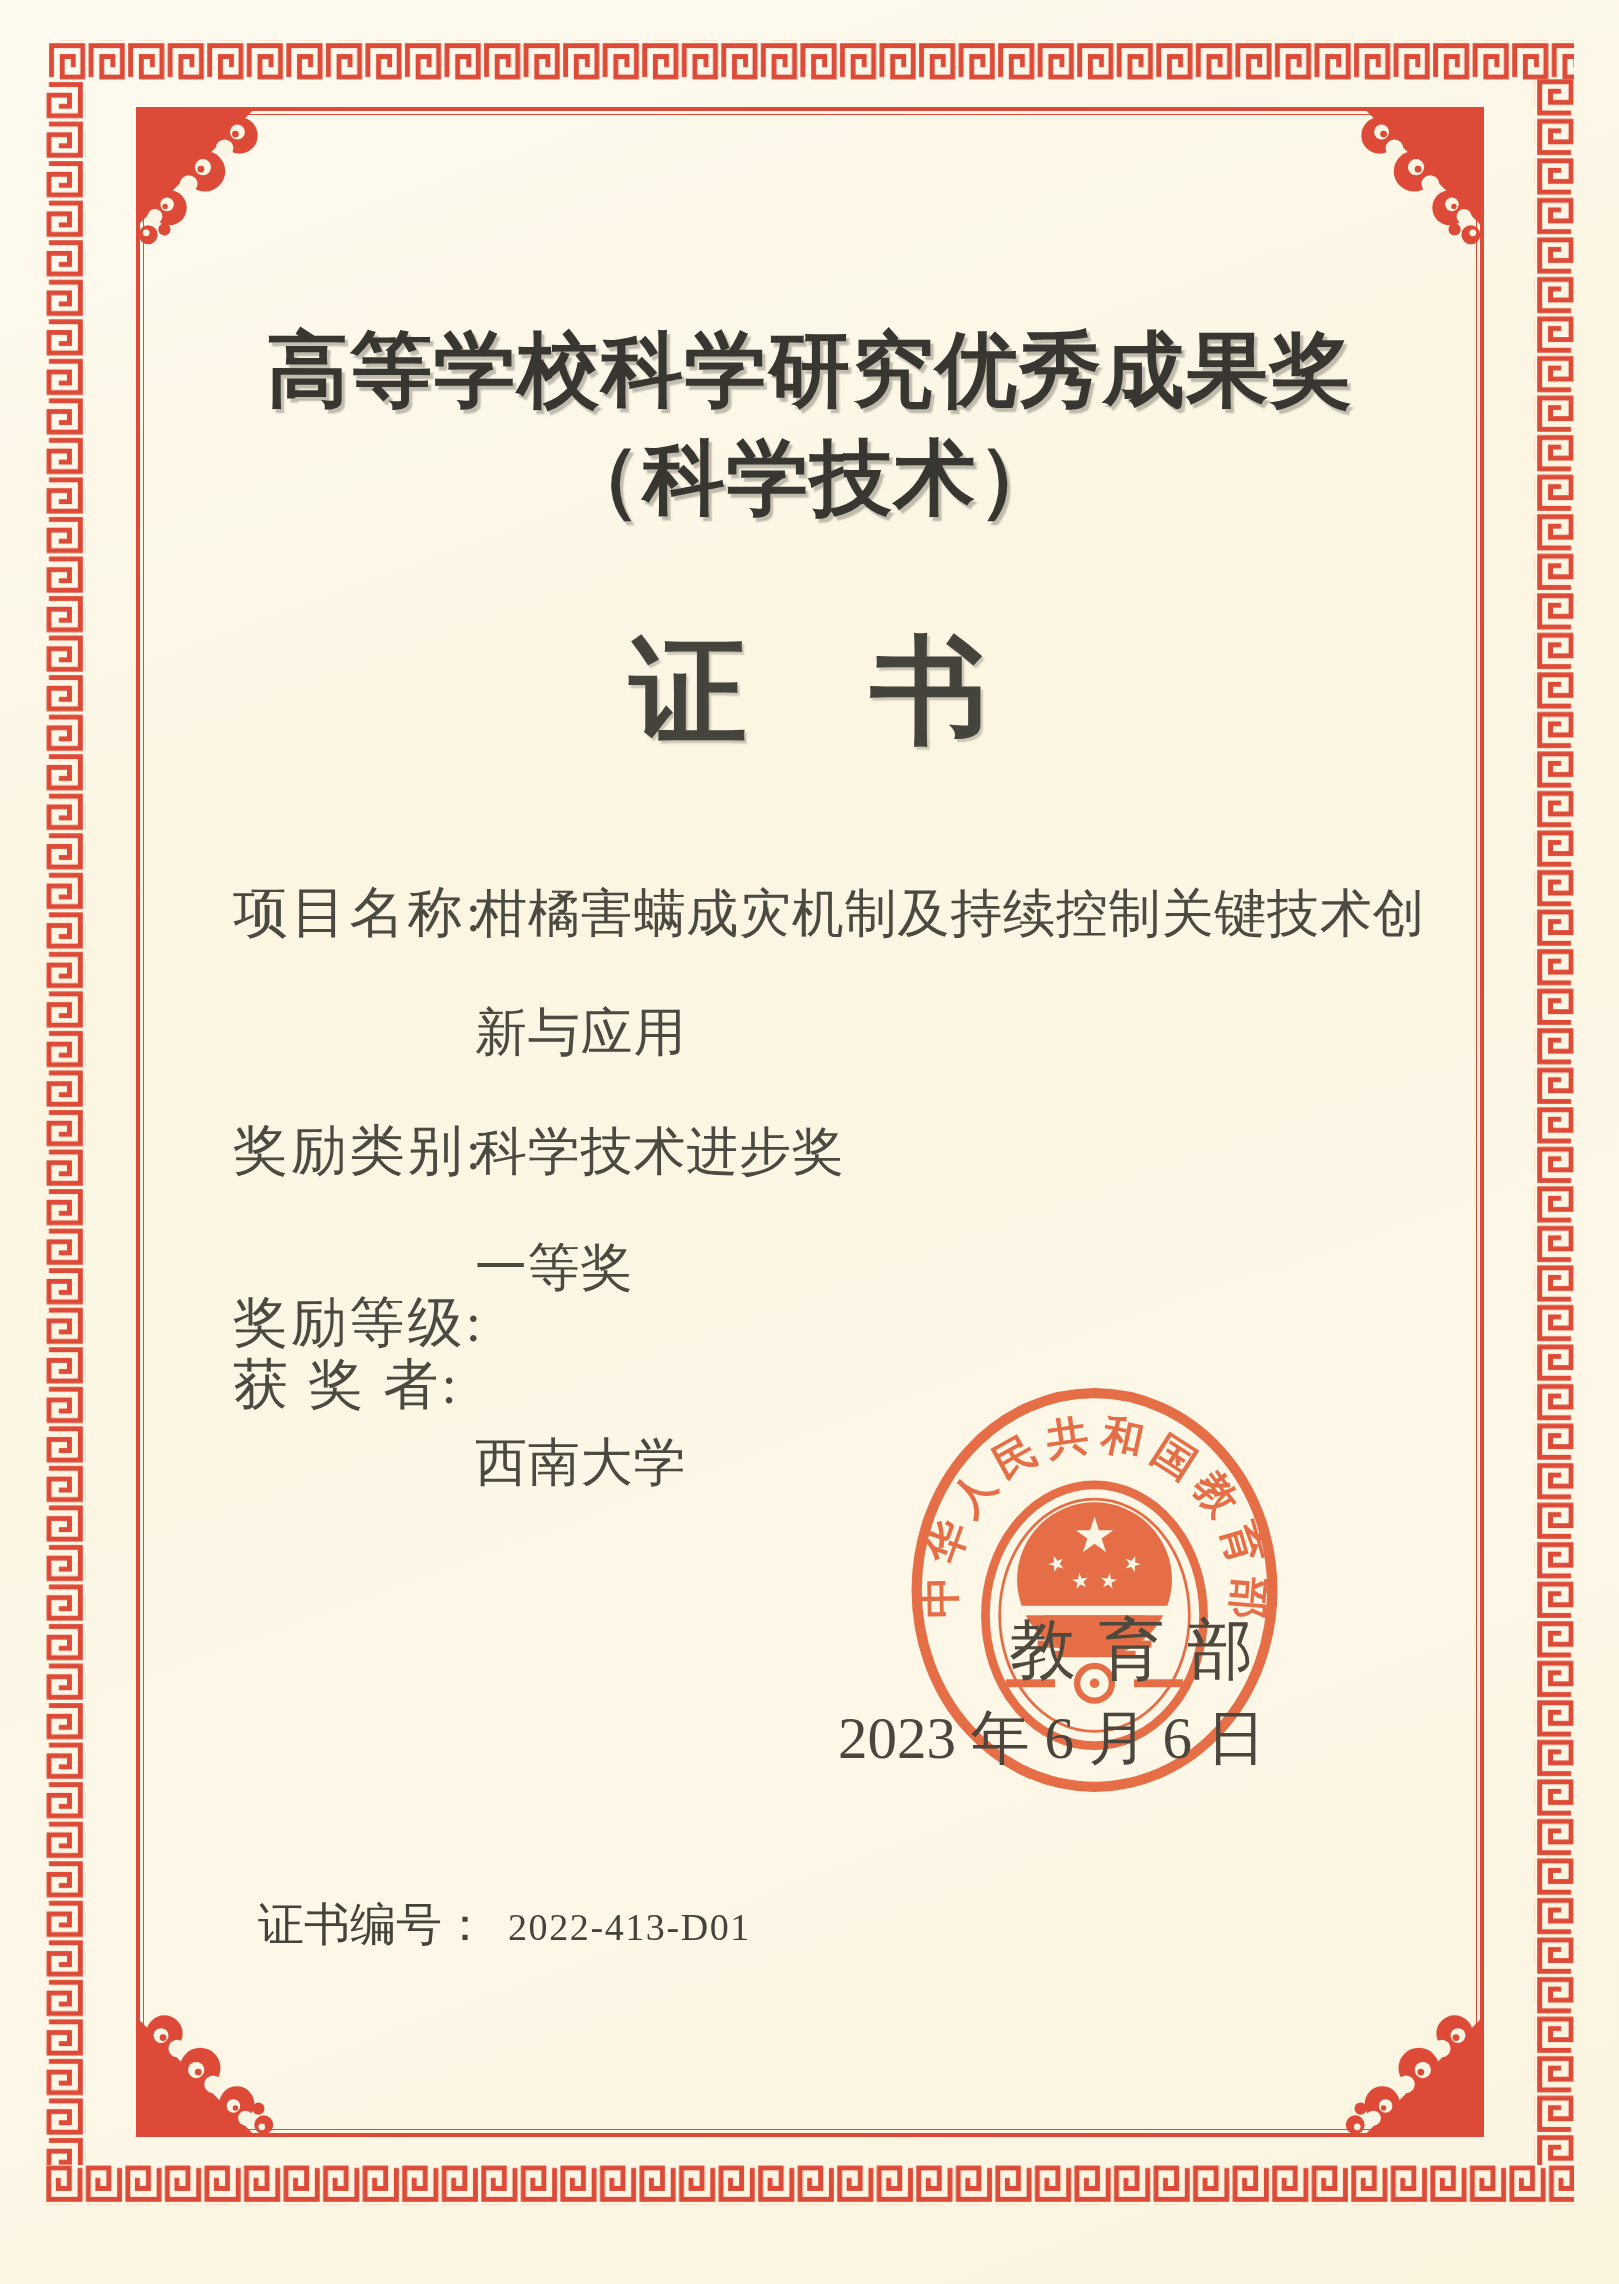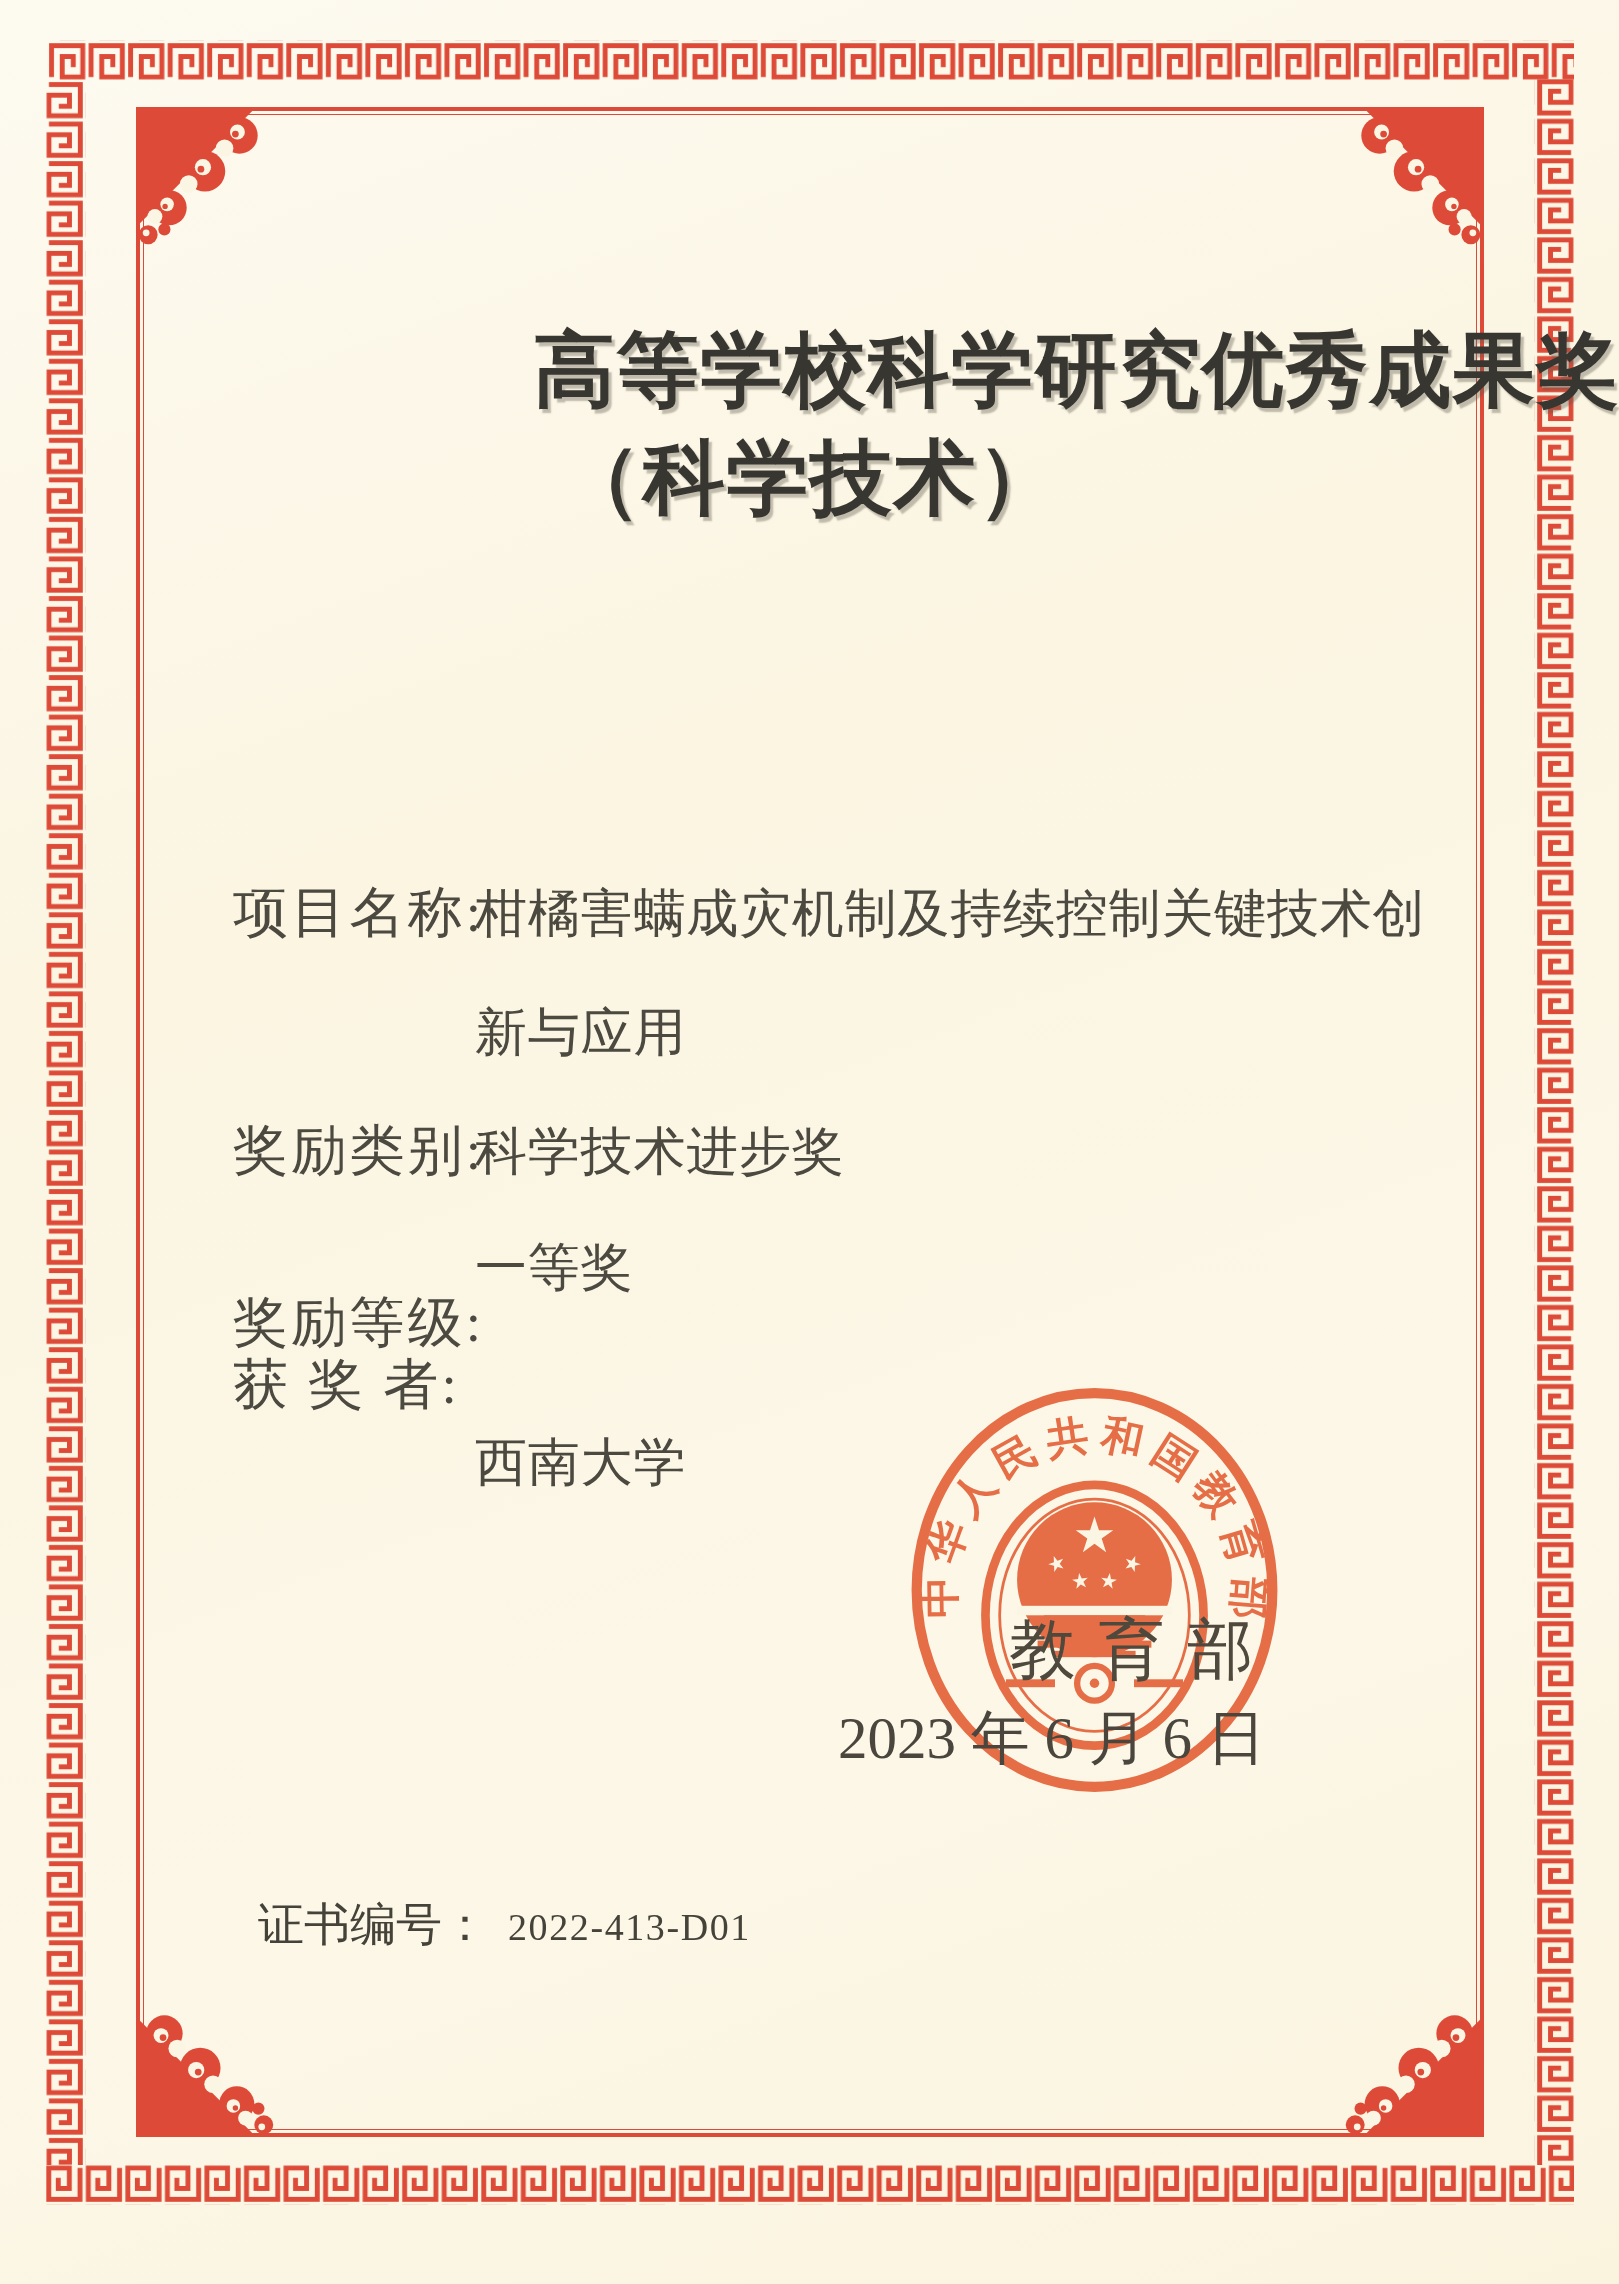--- a/index.html
+++ b/index.html
@@ -24,21 +24,21 @@
   .orn.tl{left:136px;top:107px;}
   .orn.tr{left:1341px;top:107px;transform:scaleX(-1);}
   .orn.bl{left:136px;top:1995px;transform:rotate(-90deg);}
   .orn.br{left:1341px;top:1995px;transform:scaleX(-1) rotate(-90deg);}
   .title{
     position:absolute;left:0;width:1620px;text-align:center;
     font-weight:bold;color:#383630;font-size:82px;letter-spacing:1.6px;
     text-shadow:3.2px 4px 1.6px rgba(95,90,75,.38);
     white-space:nowrap;z-index:4;
   }
-  .title.l1{top:316px;text-align:right;}
+  .title.l1{top:316px;}
   .title.l2{top:424px;}
   .doctype{
     position:absolute;left:0;width:1620px;top:613px;text-align:center;
     font-weight:bold;color:#45443c;font-size:117px;letter-spacing:3.2px;
     text-shadow:2.4px 3.2px 1.6px rgba(95,90,75,.30);z-index:4;white-space:nowrap;
   }
   .frow{position:absolute;color:#4c4940;white-space:nowrap;z-index:4;}
   .frow .lbl{font-size:55px;letter-spacing:3.2px;}
   .fval{position:absolute;left:475px;font-size:52px;color:#4c4940;white-space:nowrap;z-index:4;letter-spacing:0.8px;}
   .lblpos{left:233px;}
@@ -189,20 +189,21 @@
     </g>
     <g fill="#dd4b38">
       <circle cx="147" cy="40" r="5"></circle>
         <circle cx="96" cy="92" r="5"></circle>
         <circle cx="43" cy="147" r="4"></circle>
     </g>
   </svg>
 
   <div class="title l1">高等学校科学研究优秀成果奖</div>
   <div class="title l2">（科学技术）</div>
+  <div class="doctype">证　书</div>
 
   <div class="frow lblpos" style="top:876px">
     <span class="lbl">项目名称:</span>
   </div>
   <div class="fval" style="top:879px">柑橘害螨成灾机制及持续控制关键技术创</div>
   <div class="fval" style="top:998px">新与应用</div>
 
   <div class="frow lblpos" style="top:1114px">
     <span class="lbl">奖励类别:</span>
   </div>

